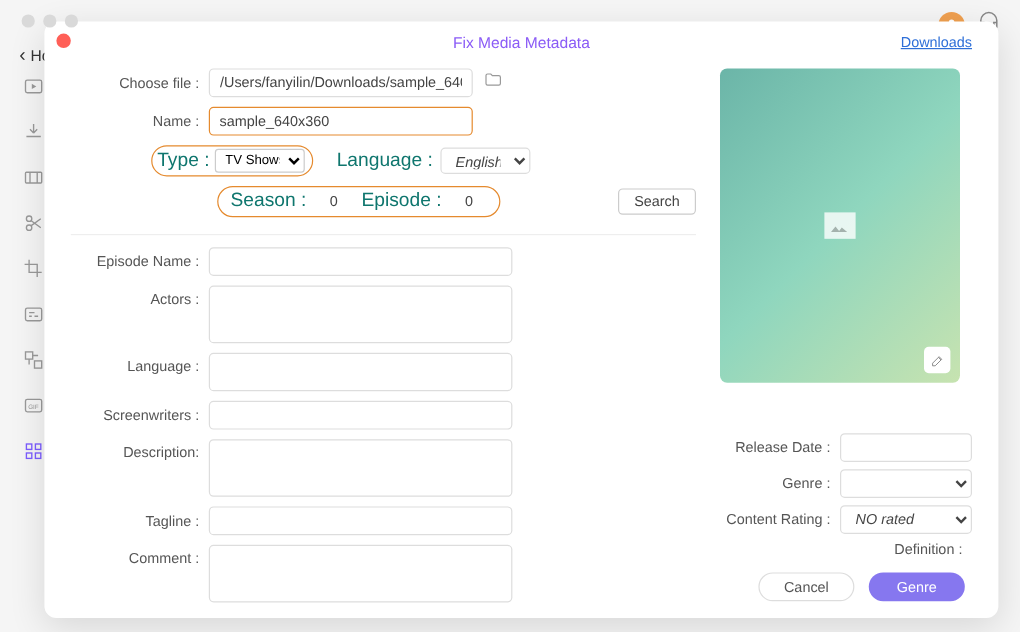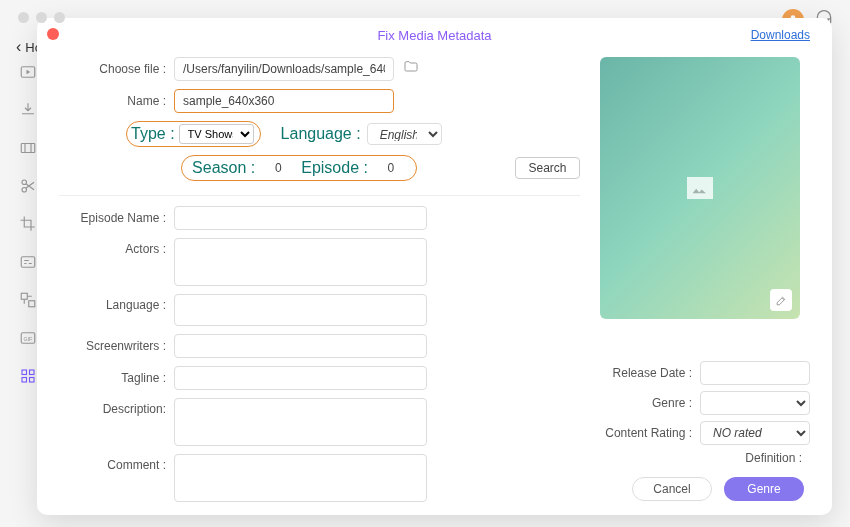--- a/index.html
+++ b/index.html
@@ -234,27 +234,27 @@
         <textarea class="textarea-input actors-area" style=""></textarea>
       </div>
       <div class="row" style="align-items:flex-start">
         <div class="label" style="padding-top:4px">Language :</div>
         <textarea class="textarea-input directors-area" style=""></textarea>
       </div>
       <div class="row">
         <div class="label">Screenwriters :</div>
         <input class="text-input screenwriters-input" value="" style="">
       </div>
+      <div class="row" style="align-items:flex-start">
+        <div class="label" style="padding-top:4px">Description:</div>
+        <textarea class="textarea-input desc-area" style=""></textarea>
+      </div>
       <div class="row">
         <div class="label">Tagline :</div>
         <input class="text-input tagline-input" value="" style="">
-      </div>
-      <div class="row" style="align-items:flex-start">
-        <div class="label" style="padding-top:4px">Description:</div>
-        <textarea class="textarea-input desc-area" style=""></textarea>
       </div>
       <div class="row" style="align-items:flex-start">
         <div class="label" style="padding-top:4px">Comment :</div>
         <textarea class="textarea-input comment-area" style=""></textarea>
       </div>
     </div>
 
     <div class="form-right">
       <div class="poster">
         <div class="poster-placeholder">

